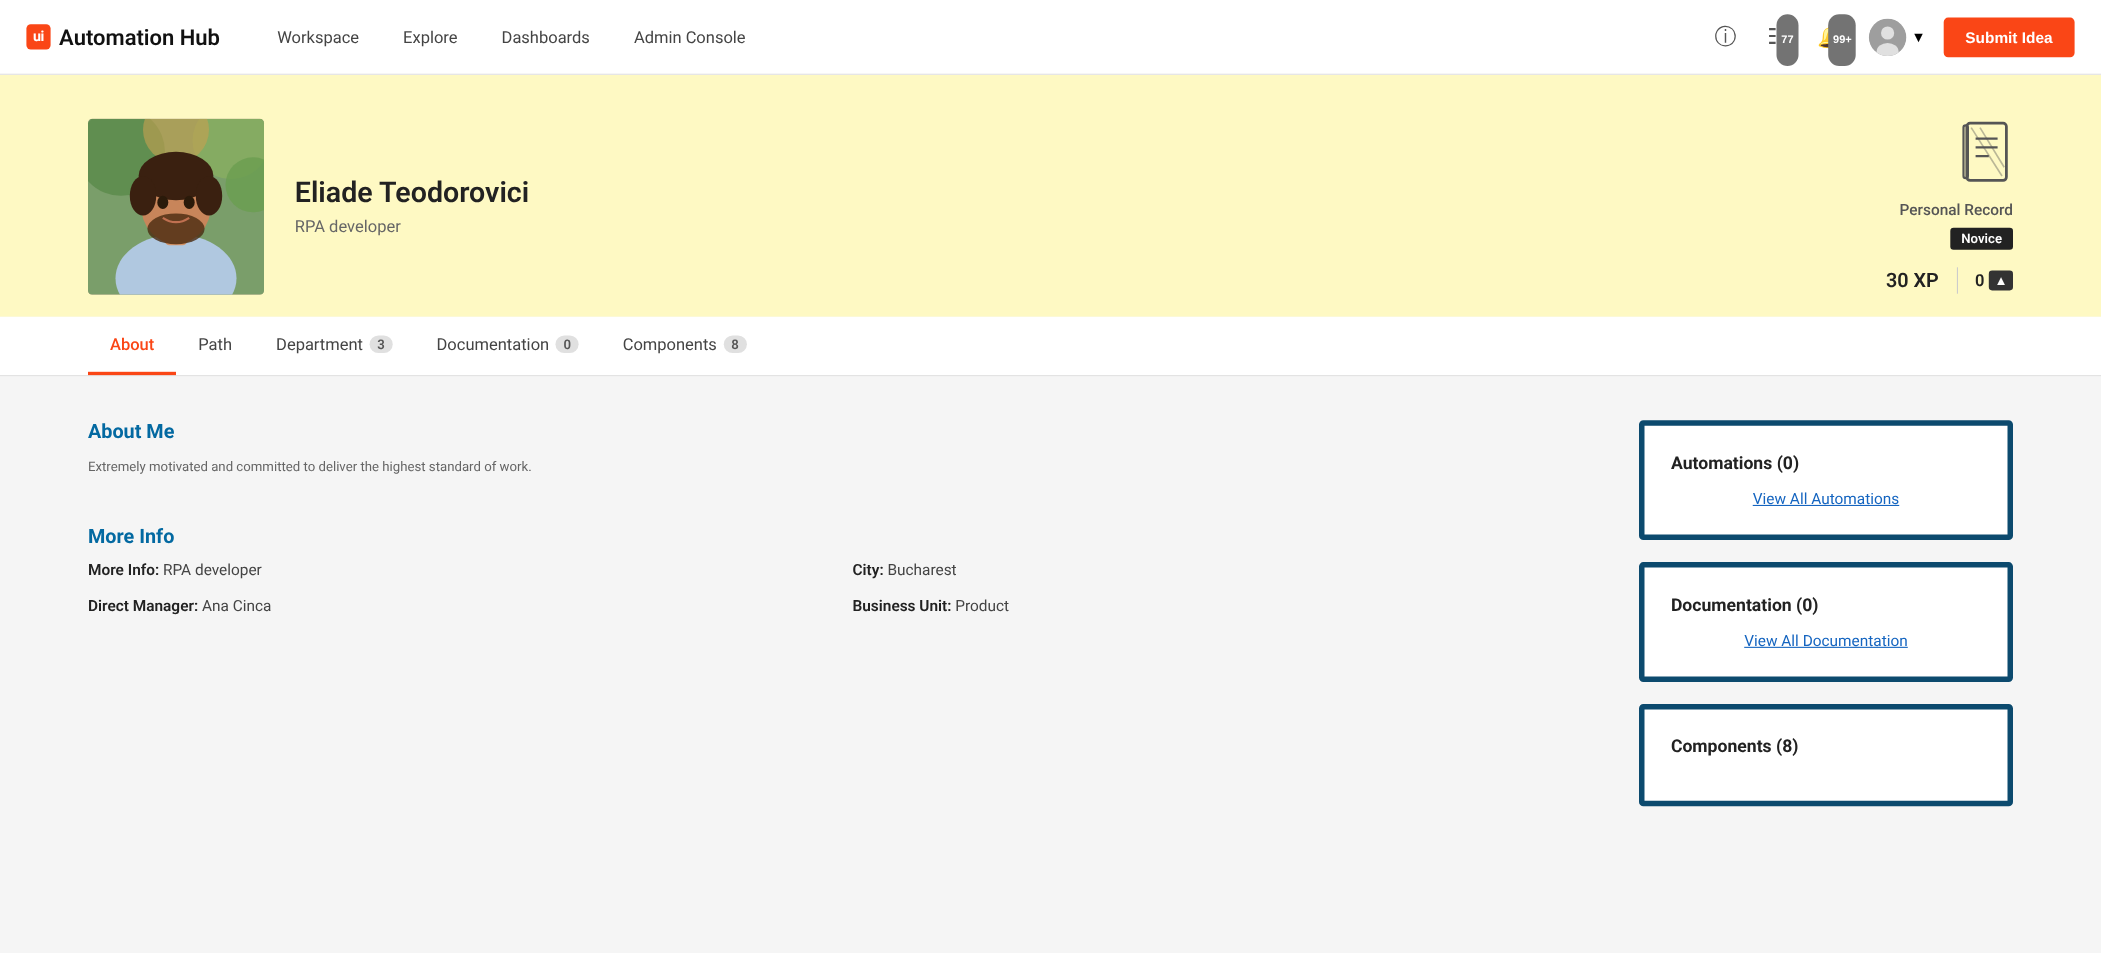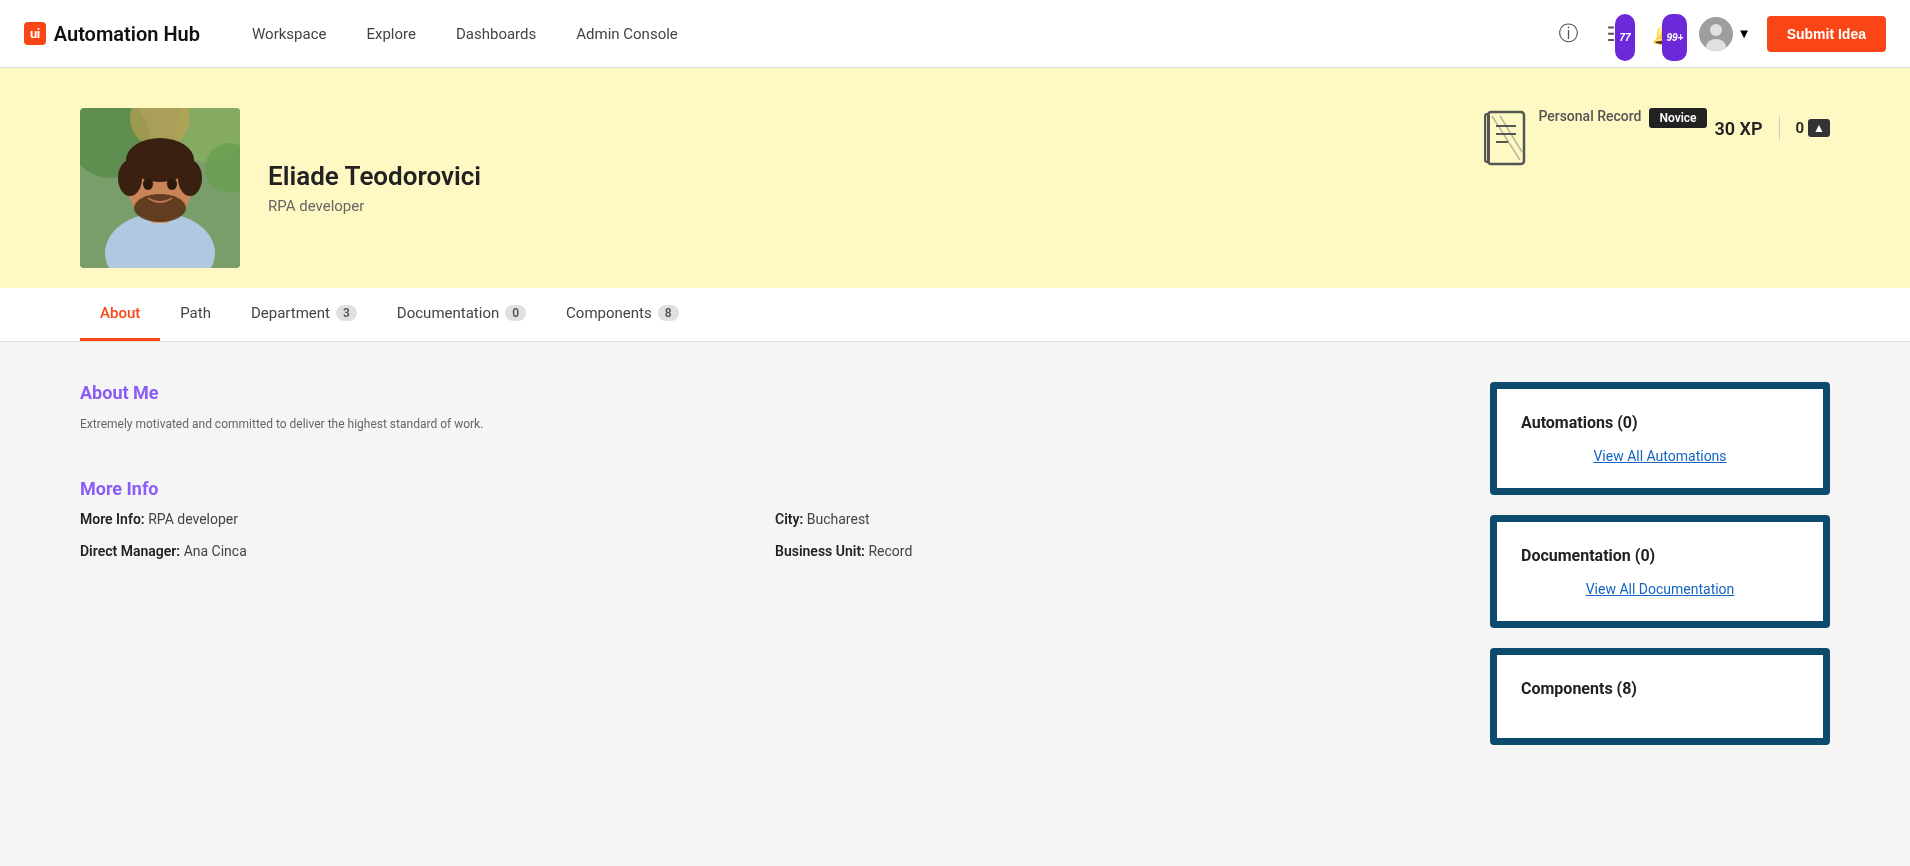--- a/index.html
+++ b/index.html
@@ -70,29 +70,28 @@
       align-items: center;
       justify-content: center;
       position: relative;
       color: #555;
       font-size: 20px;
     }
     .badge {
       position: absolute;
       top: -2px;
       right: -4px;
-      background: #6d28d9;
+      background: #737373;
       color: #fff;
       font-size: 10px;
       font-weight: 700;
       border-radius: 10px;
       padding: 18px 4px;
       min-width: 18px;
       text-align: center;
-      font-style: italic;
     }
     .avatar-btn {
       display: flex;
       align-items: center;
       gap: 4px;
       cursor: pointer;
       background: none;
       border: none;
     }
     .avatar-circle {
@@ -144,22 +143,22 @@
       font-weight: 600;
       color: #222;
       margin-bottom: 6px;
     }
     .profile-role {
       font-size: 15px;
       color: #666;
     }
     .profile-right {
       display: flex;
-      flex-direction: row;
-      align-items: flex-start;
+      flex-direction: column;
+      align-items: flex-end;
       gap: 8px;
     }
     .personal-record-icon {
       font-size: 40px;
       color: #555;
       line-height: 1;
     }
     .personal-record-label {
       font-size: 14px;
       color: #555;
@@ -249,21 +248,21 @@
     }
     .content-sidebar {
       width: 340px;
       flex-shrink: 0;
     }
 
     
     .section-title {
       font-size: 18px;
       font-weight: 700;
-      color: #8b5cf6;
+      color: #0369a1;
       margin-bottom: 12px;
     }
     .about-text {
       font-size: 12px;
       color: #666;
       line-height: 1.6;
       margin-bottom: 44px;
     }
     .more-info-grid {
       display: grid;
@@ -278,21 +277,21 @@
       font-weight: 600;
       color: #222;
     }
     .info-value {
       font-weight: 400;
     }
 
     
     .sidebar-card {
       background: #fff;
-      border: 7px solid #0c4a6e;
+      border: 5px solid #0c4a6e;
       border-radius: 4px;
       padding: 24px;
       margin-bottom: 20px;
     }
     .sidebar-card-title {
       font-size: 16px;
       font-weight: 700;
       color: #222;
       margin-bottom: 16px;
     }
@@ -466,21 +465,21 @@
         <div class="info-item">
           <span class="info-label">City:</span>
           <span class="info-value"> Bucharest</span>
         </div>
         <div class="info-item">
           <span class="info-label">Direct Manager:</span>
           <span class="info-value"> Ana Cinca</span>
         </div>
         <div class="info-item">
           <span class="info-label">Business Unit:</span>
-          <span class="info-value"> Record</span>
+          <span class="info-value"> Product</span>
         </div>
       </div>
     </div>
   </div>
 
   <div class="content-sidebar">
 
     <div class="sidebar-card">
       <div class="sidebar-card-title">Automations (0)</div>
       <a class="view-all-link">View All Automations</a>

